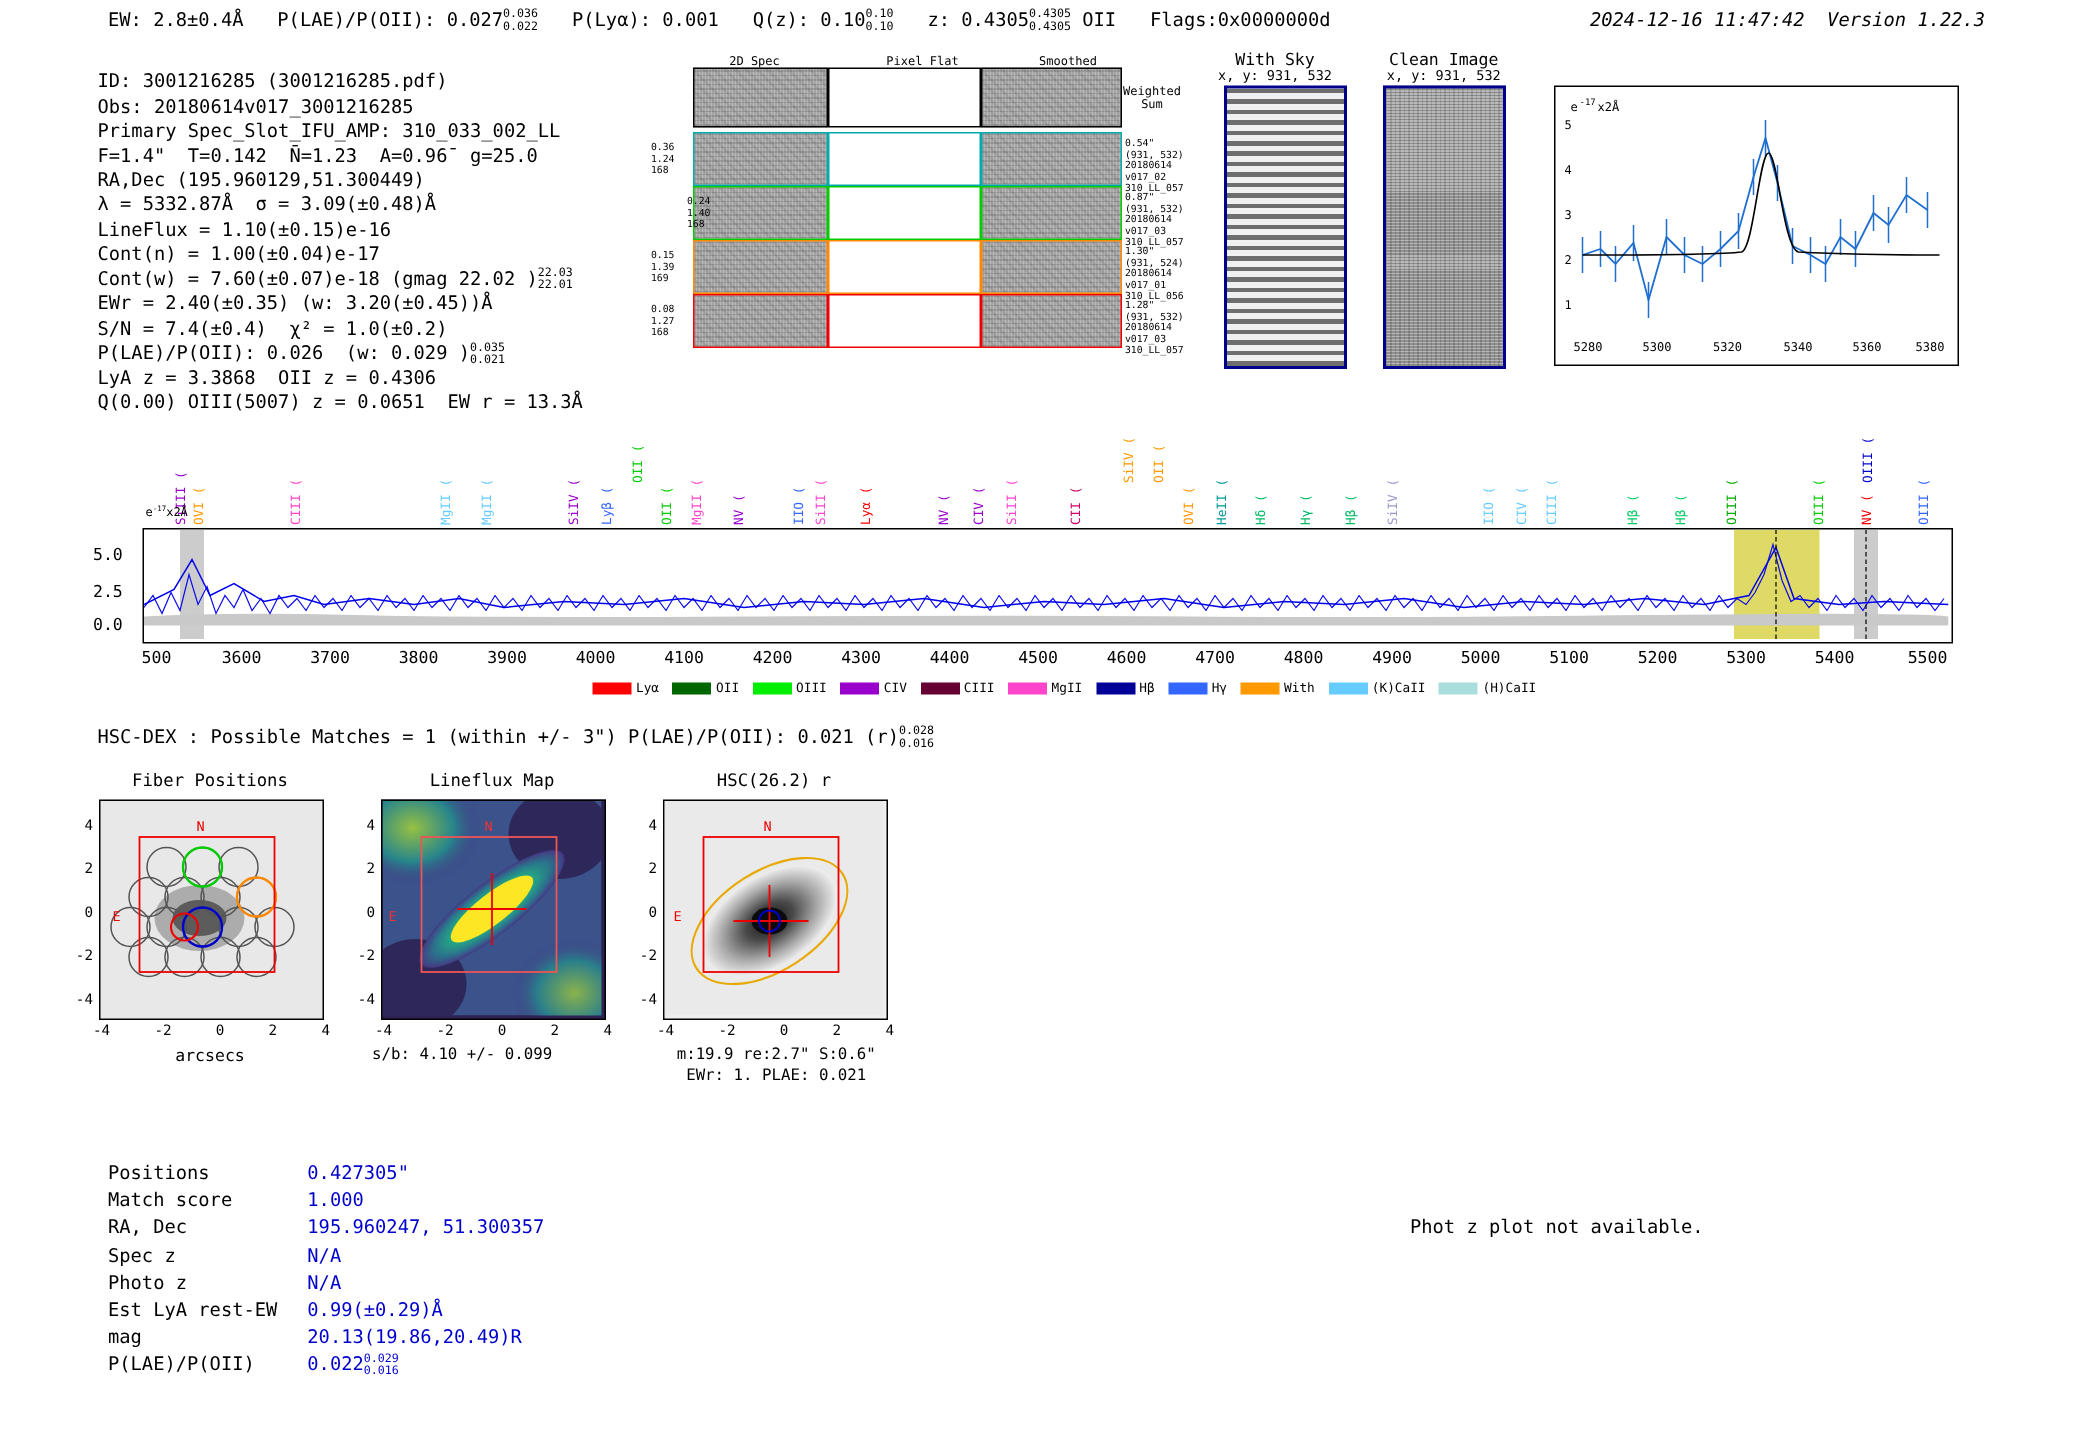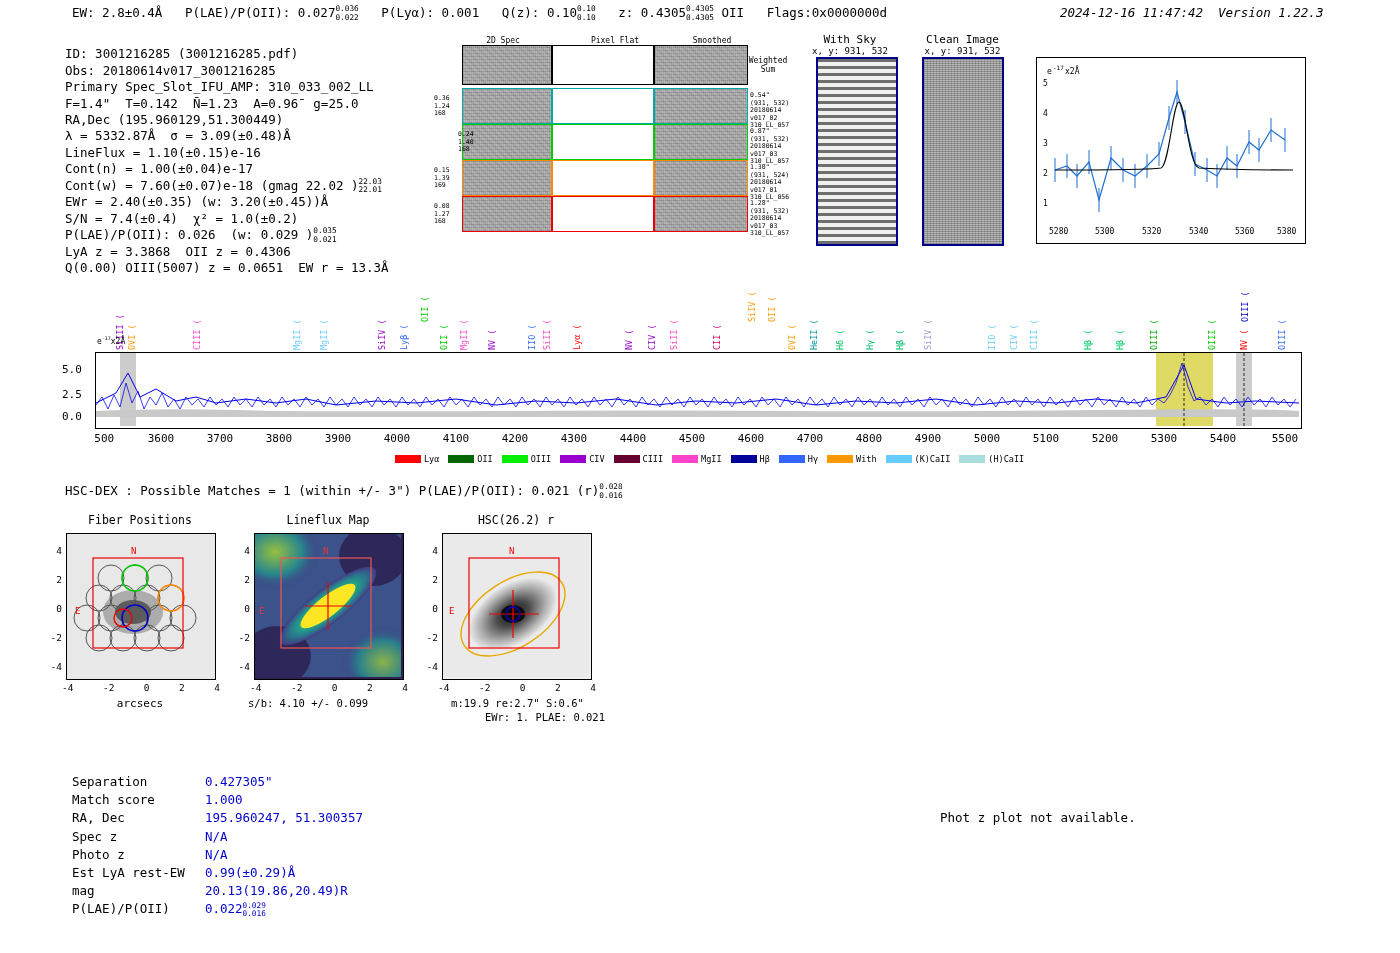--- a/index.html
+++ b/index.html
@@ -450,26 +450,26 @@
 </div>
 <div class="abs mono" style="left:414px;top:536px;font-size:9.5px;line-height:29px;text-align:right;width:24px;">4<br>2<br>0<br>-2<br>-4</div>
 <div class="abs mono" style="left:438px;top:682px;font-size:9.5px;width:158px;display:flex;justify-content:space-between;">
     <span>-4</span>
     <span>-2</span>
     <span>0</span>
     <span>2</span>
     <span>4</span>
   </div>
 <div class="abs mono" style="left:430px;top:697px;width:175px;text-align:center;font-size:10.5px;">m:19.9  re:2.7"  S:0.6"</div>
-<div class="abs mono" style="left:430px;top:711px;width:175px;text-align:right;font-size:10.5px;">EWr: 1. PLAE: 0.021</div>
+<div class="abs mono" style="left:430px;top:711px;width:175px;text-align:center;font-size:10.5px;">EWr: 1. PLAE: 0.021</div>
 
 <table id="btable">
   <tbody>
       <tr>
-    <td class="k">Separation</td>
+    <td class="k">Positions</td>
     <td class="blue">0.427305"</td>
   </tr>
   <tr>
     <td class="k">Match score</td>
     <td class="blue">1.000</td>
   </tr>
   <tr>
     <td class="k">RA, Dec</td>
     <td class="blue">195.960247, 51.300357</td>
   </tr>

